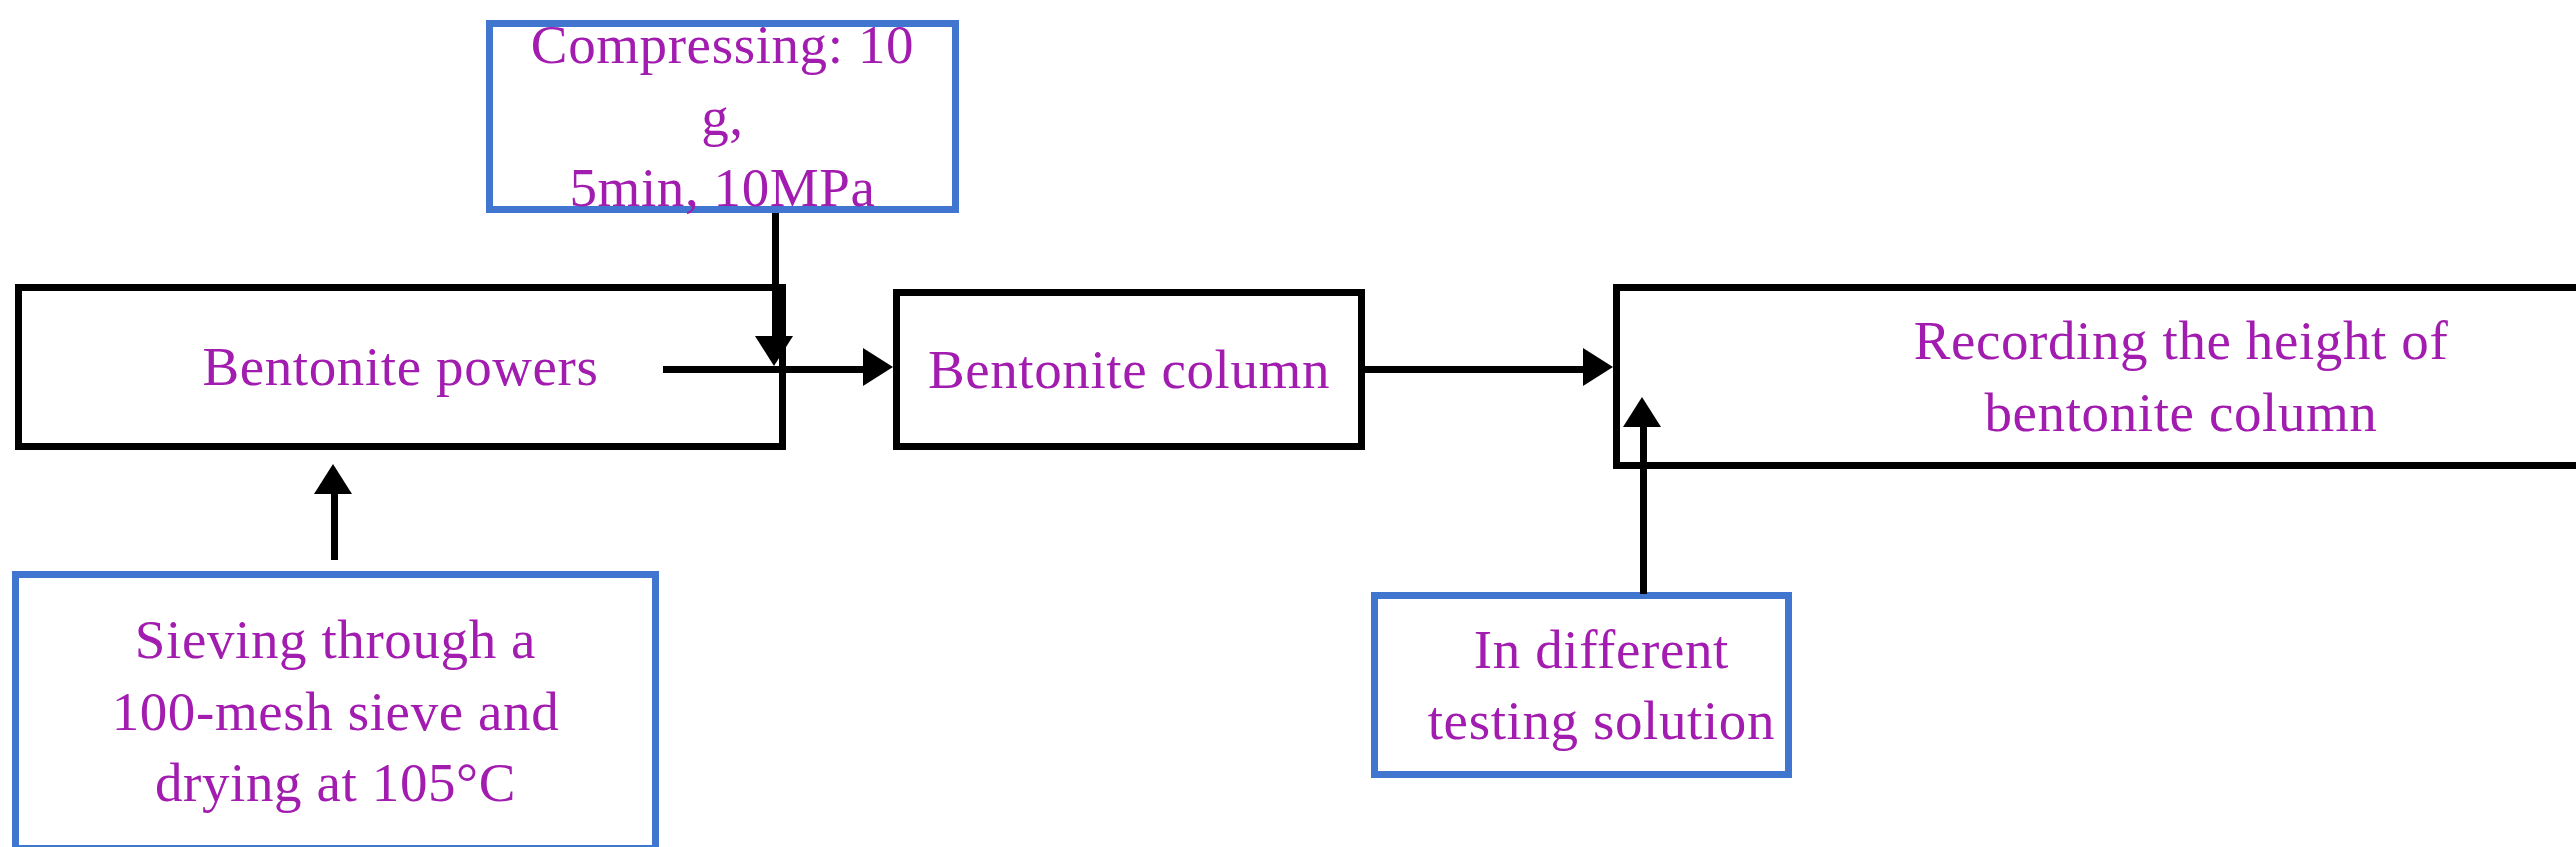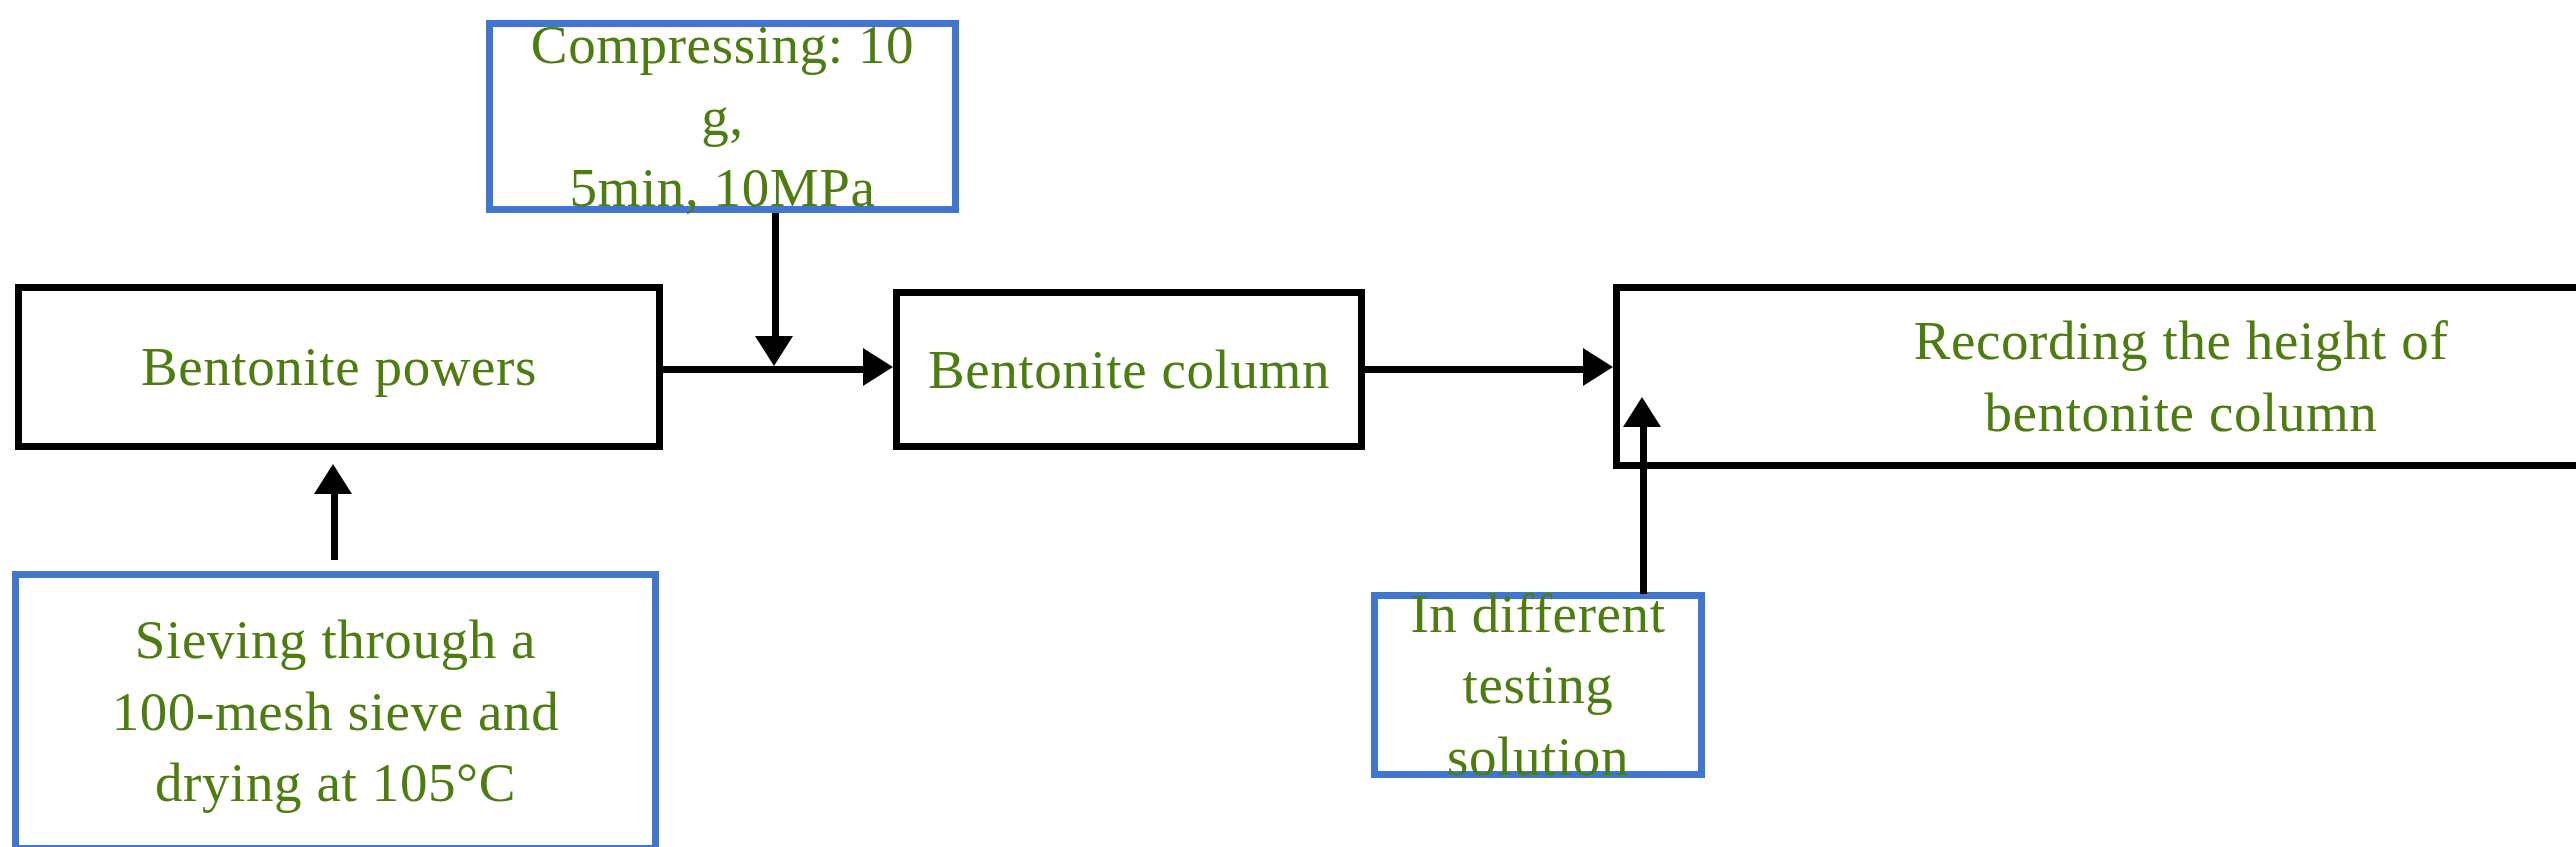--- a/index.html
+++ b/index.html
@@ -25,21 +25,21 @@
     text-align: center;
   }
   .node-black {
     border: 7px solid #000000;
   }
   .node-blue {
     border: 7px solid #4176D0;
   }
   .node-label {
     display: block;
-    color: #4d7c0f;
+    color: #a21caf;
     font-size: 55px;
     line-height: 1.30;
     letter-spacing: 0.6px;
     white-space: pre-line;
     padding: 0 10px;
   }
 
   
   .hline {
     position: absolute;
@@ -68,25 +68,25 @@
   .arrow-up {
     position: absolute;
     width: 0; height: 0;
     border-left: 19px solid transparent;
     border-right: 19px solid transparent;
     border-bottom: 30px solid #000000;
   }
 
   
   #box-compressing   { left: 486px;  top: 20px;  width: 473px;  height: 193px; }
-  #box-powders       { left: 15px;   top: 284px; width: 648px;  height: 166px; }
+  #box-powders       { left: 15px;   top: 284px; width: 771px;  height: 166px; }
   #box-column        { left: 893px;  top: 289px; width: 472px;  height: 161px; }
   #box-recording     { left: 1613px; top: 284px; width: 1136px;  height: 185px; }
   #box-sieving       { left: 12px;   top: 559px; width: 647px;  height: 281px; margin-top: 12px; }
-  #box-solution      { left: 1371px; top: 592px; width: 334px;  height: 186px; }
+  #box-solution      { left: 1371px; top: 592px; width: 421px;  height: 186px; justify-content: flex-end; }
 
   
   #edge-powders-column-line  { left: 663px;  top: 366px; width: 202px; }
   #edge-powders-column-head  { left: 863px;  top: 348px; }
 
   
   #edge-column-recording-line { left: 1364px; top: 366px; width: 219px; }
   #edge-column-recording-head { left: 1583px; top: 348px; }
 
   

